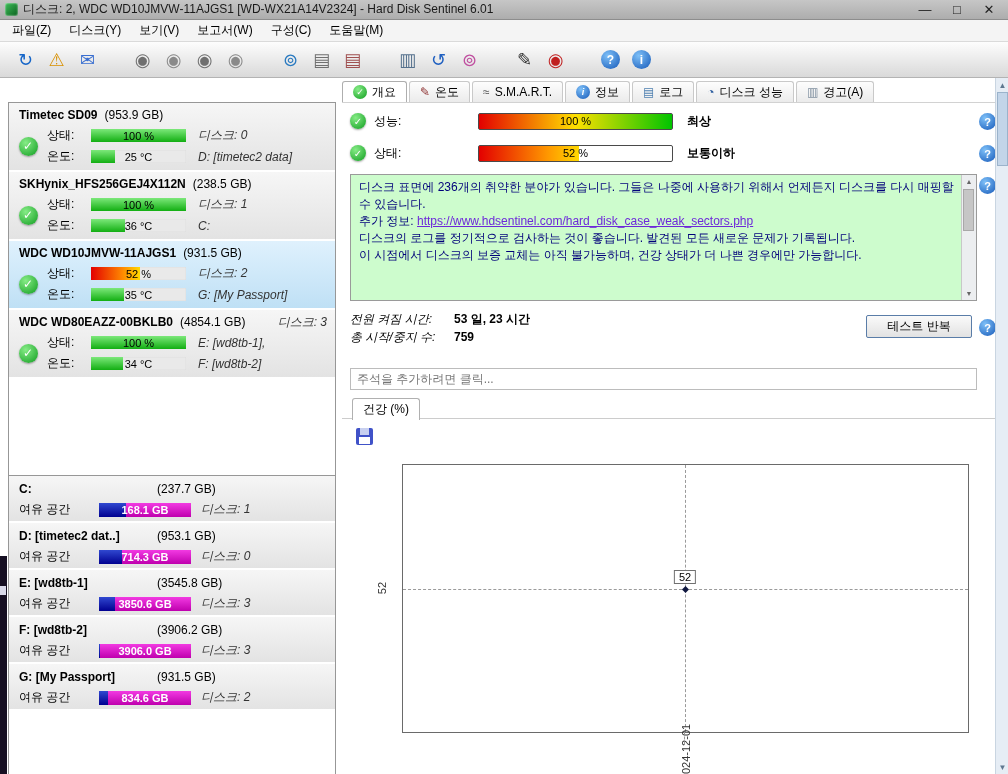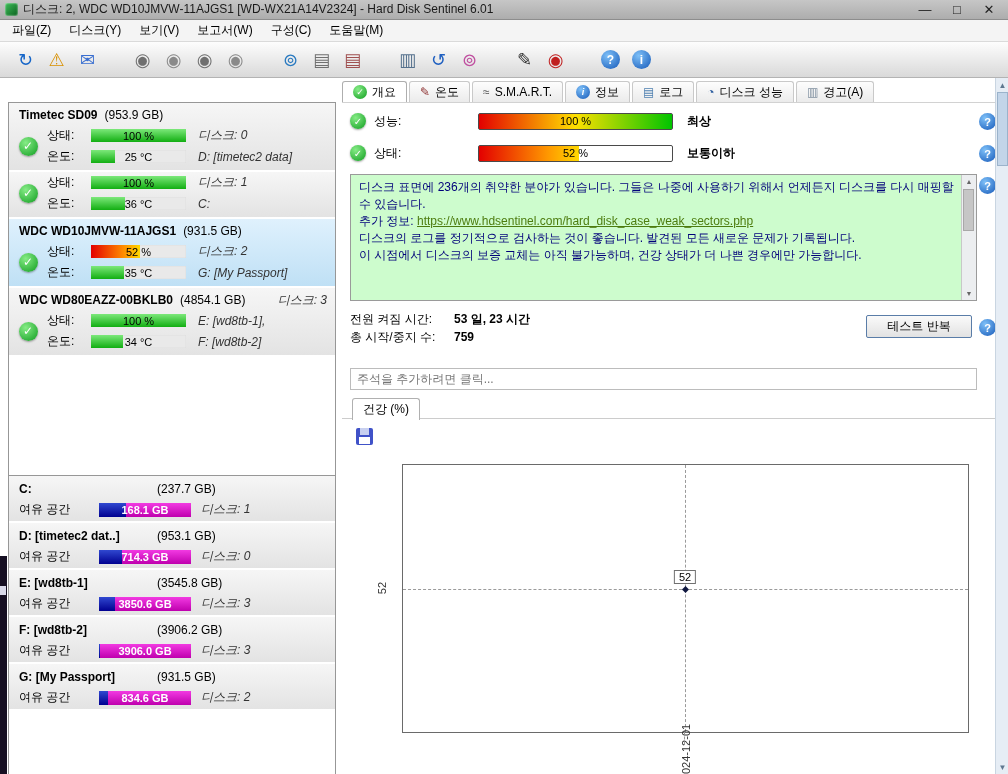--- a/index.html
+++ b/index.html
@@ -95,31 +95,31 @@
   .orating{margin-left:14px;font-weight:bold;}
 
   .help-dot{position:absolute;left:979px;width:17px;height:17px;border-radius:50%;color:#fff;font-weight:bold;font-size:11px;
             display:flex;align-items:center;justify-content:center;
             background:radial-gradient(circle at 35% 30%,#7ec0f8,#1558b8);}
 
   
   .desc-box{position:absolute;left:350px;top:96px;width:627px;height:127px;box-sizing:border-box;
             border:1px solid #9a9a9a;background:#cdfccd;color:#00007a;overflow:hidden;}
   .desc-inner{padding:4px 20px 4px 8px;line-height:17px;}
-  .desc-inner a{color:#4d7c0f;}
+  .desc-inner a{color:#6d28d9;}
   .desc-bold{display:block;margin-top:10px;font-weight:bold;color:#000050;}
   .desc-scroll{position:absolute;right:0;top:0;bottom:0;width:14px;background:#eceef0;border-left:1px solid #c8c8c8;}
   .desc-thumb{position:absolute;left:1px;top:14px;width:11px;height:42px;background:#c6c6c6;border:1px solid #a8a8a8;box-sizing:border-box;}
   .mini-arrow{height:13px;display:flex;align-items:center;justify-content:center;font-size:7px;color:#666;}
   .mini-arrow.bottom{position:absolute;bottom:0;left:0;right:0;}
 
   
   .stats{position:absolute;left:350px;top:232px;}
   .stat-row{height:18px;display:flex;align-items:center;}
-  .stat-label{width:104px;}
+  .stat-label{width:104px;font-style:italic;}
   .stat-value{font-weight:bold;}
   .test-btn{position:absolute;left:866px;top:237px;width:106px;height:23px;box-sizing:border-box;
             border:1px solid #5a7da8;border-radius:2px;background:linear-gradient(180deg,#fafafa,#e2e2e2);
             display:flex;align-items:center;justify-content:center;}
   .comment-input{position:absolute;left:350px;top:290px;width:627px;height:22px;box-sizing:border-box;
             border:1px solid #bcbcbc;padding:0 6px;font-family:inherit;font-size:12px;color:#444;background:#fff;}
 
   
   .chart-tab{position:absolute;left:352px;top:320px;height:21px;padding:0 10px;display:flex;align-items:center;
              border:1px solid #b0b0b0;border-bottom:none;border-radius:3px 3px 0 0;background:#fff;z-index:2;}
@@ -235,20 +235,25 @@
                 <span class="bar-fill good" style="width: 25%;"></span>
                 <span class="bar-text">25 °C</span>
               </span>
               <span class="drow-right">D: [timetec2 data]</span>
             </div>
           </div>
         </div>
       </div>
 
       <div class="dcard">
+        <div class="dcard-head">
+          <span class="dname">SKHynix_HFS256GEJ4X112N</span>
+          <span class="dsize">(238.5 GB)</span>
+          <span class="dhead-right"></span>
+        </div>
         <div class="dcard-body">
           <div class="dcheck">
               <span class="ball">✓</span>
             </div>
           <div class="drows">
             <div class="drow">
               <span class="dlabel">상태:</span>
               <span class="bar">
                 <span class="bar-fill good" style="width: 100%;"></span>
                 <span class="bar-text">100 %</span>

